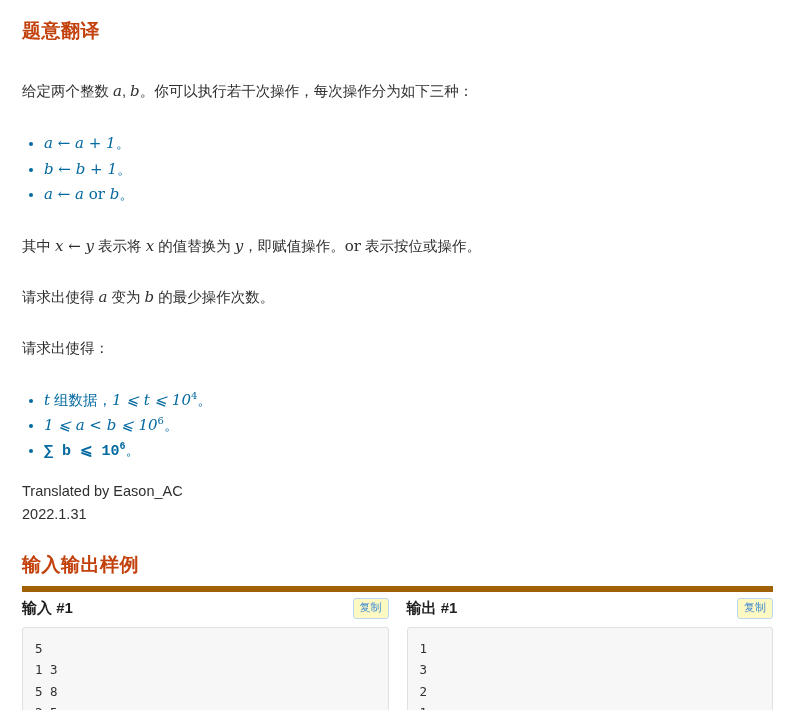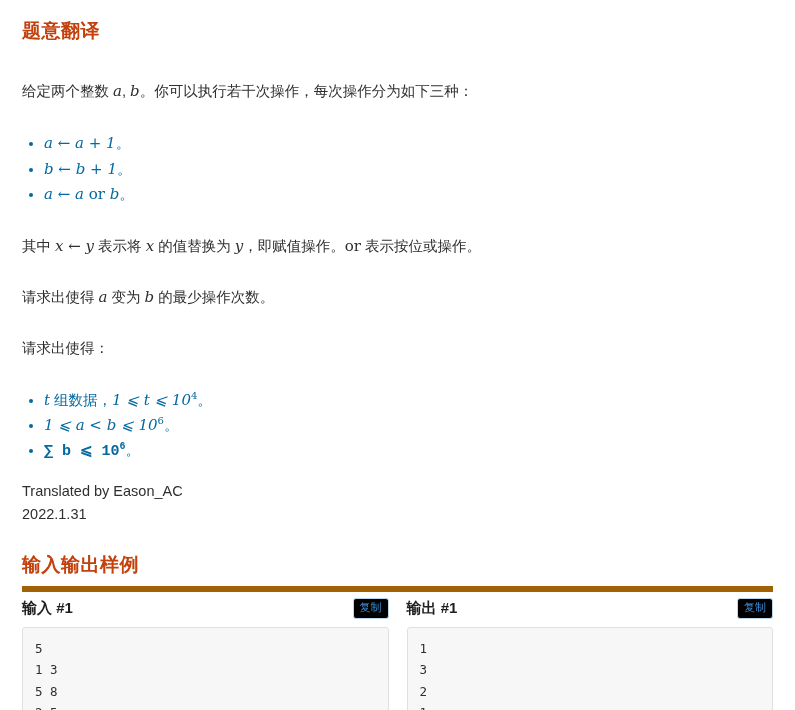--- a/index.html
+++ b/index.html
@@ -90,21 +90,21 @@
     margin-bottom: 8px;
   }
   .sample-label {
     font-size: 15px;
     font-weight: bold;
     color: #1f1f1f;
   }
   .copy-btn {
     font-size: 11px;
     color: #3f8bd4;
-    background: #000000;
+    background: #fef9c3;
     border: 1px solid #bcd8ef;
     border-radius: 3px;
     padding: 2px 6px 3px 6px;
     cursor: pointer;
     line-height: 1.2;
     font-family: "Liberation Sans", sans-serif;
   }
   .code-box {
     background: #f7f7f7;
     border: 1px solid #e0e0e0;

